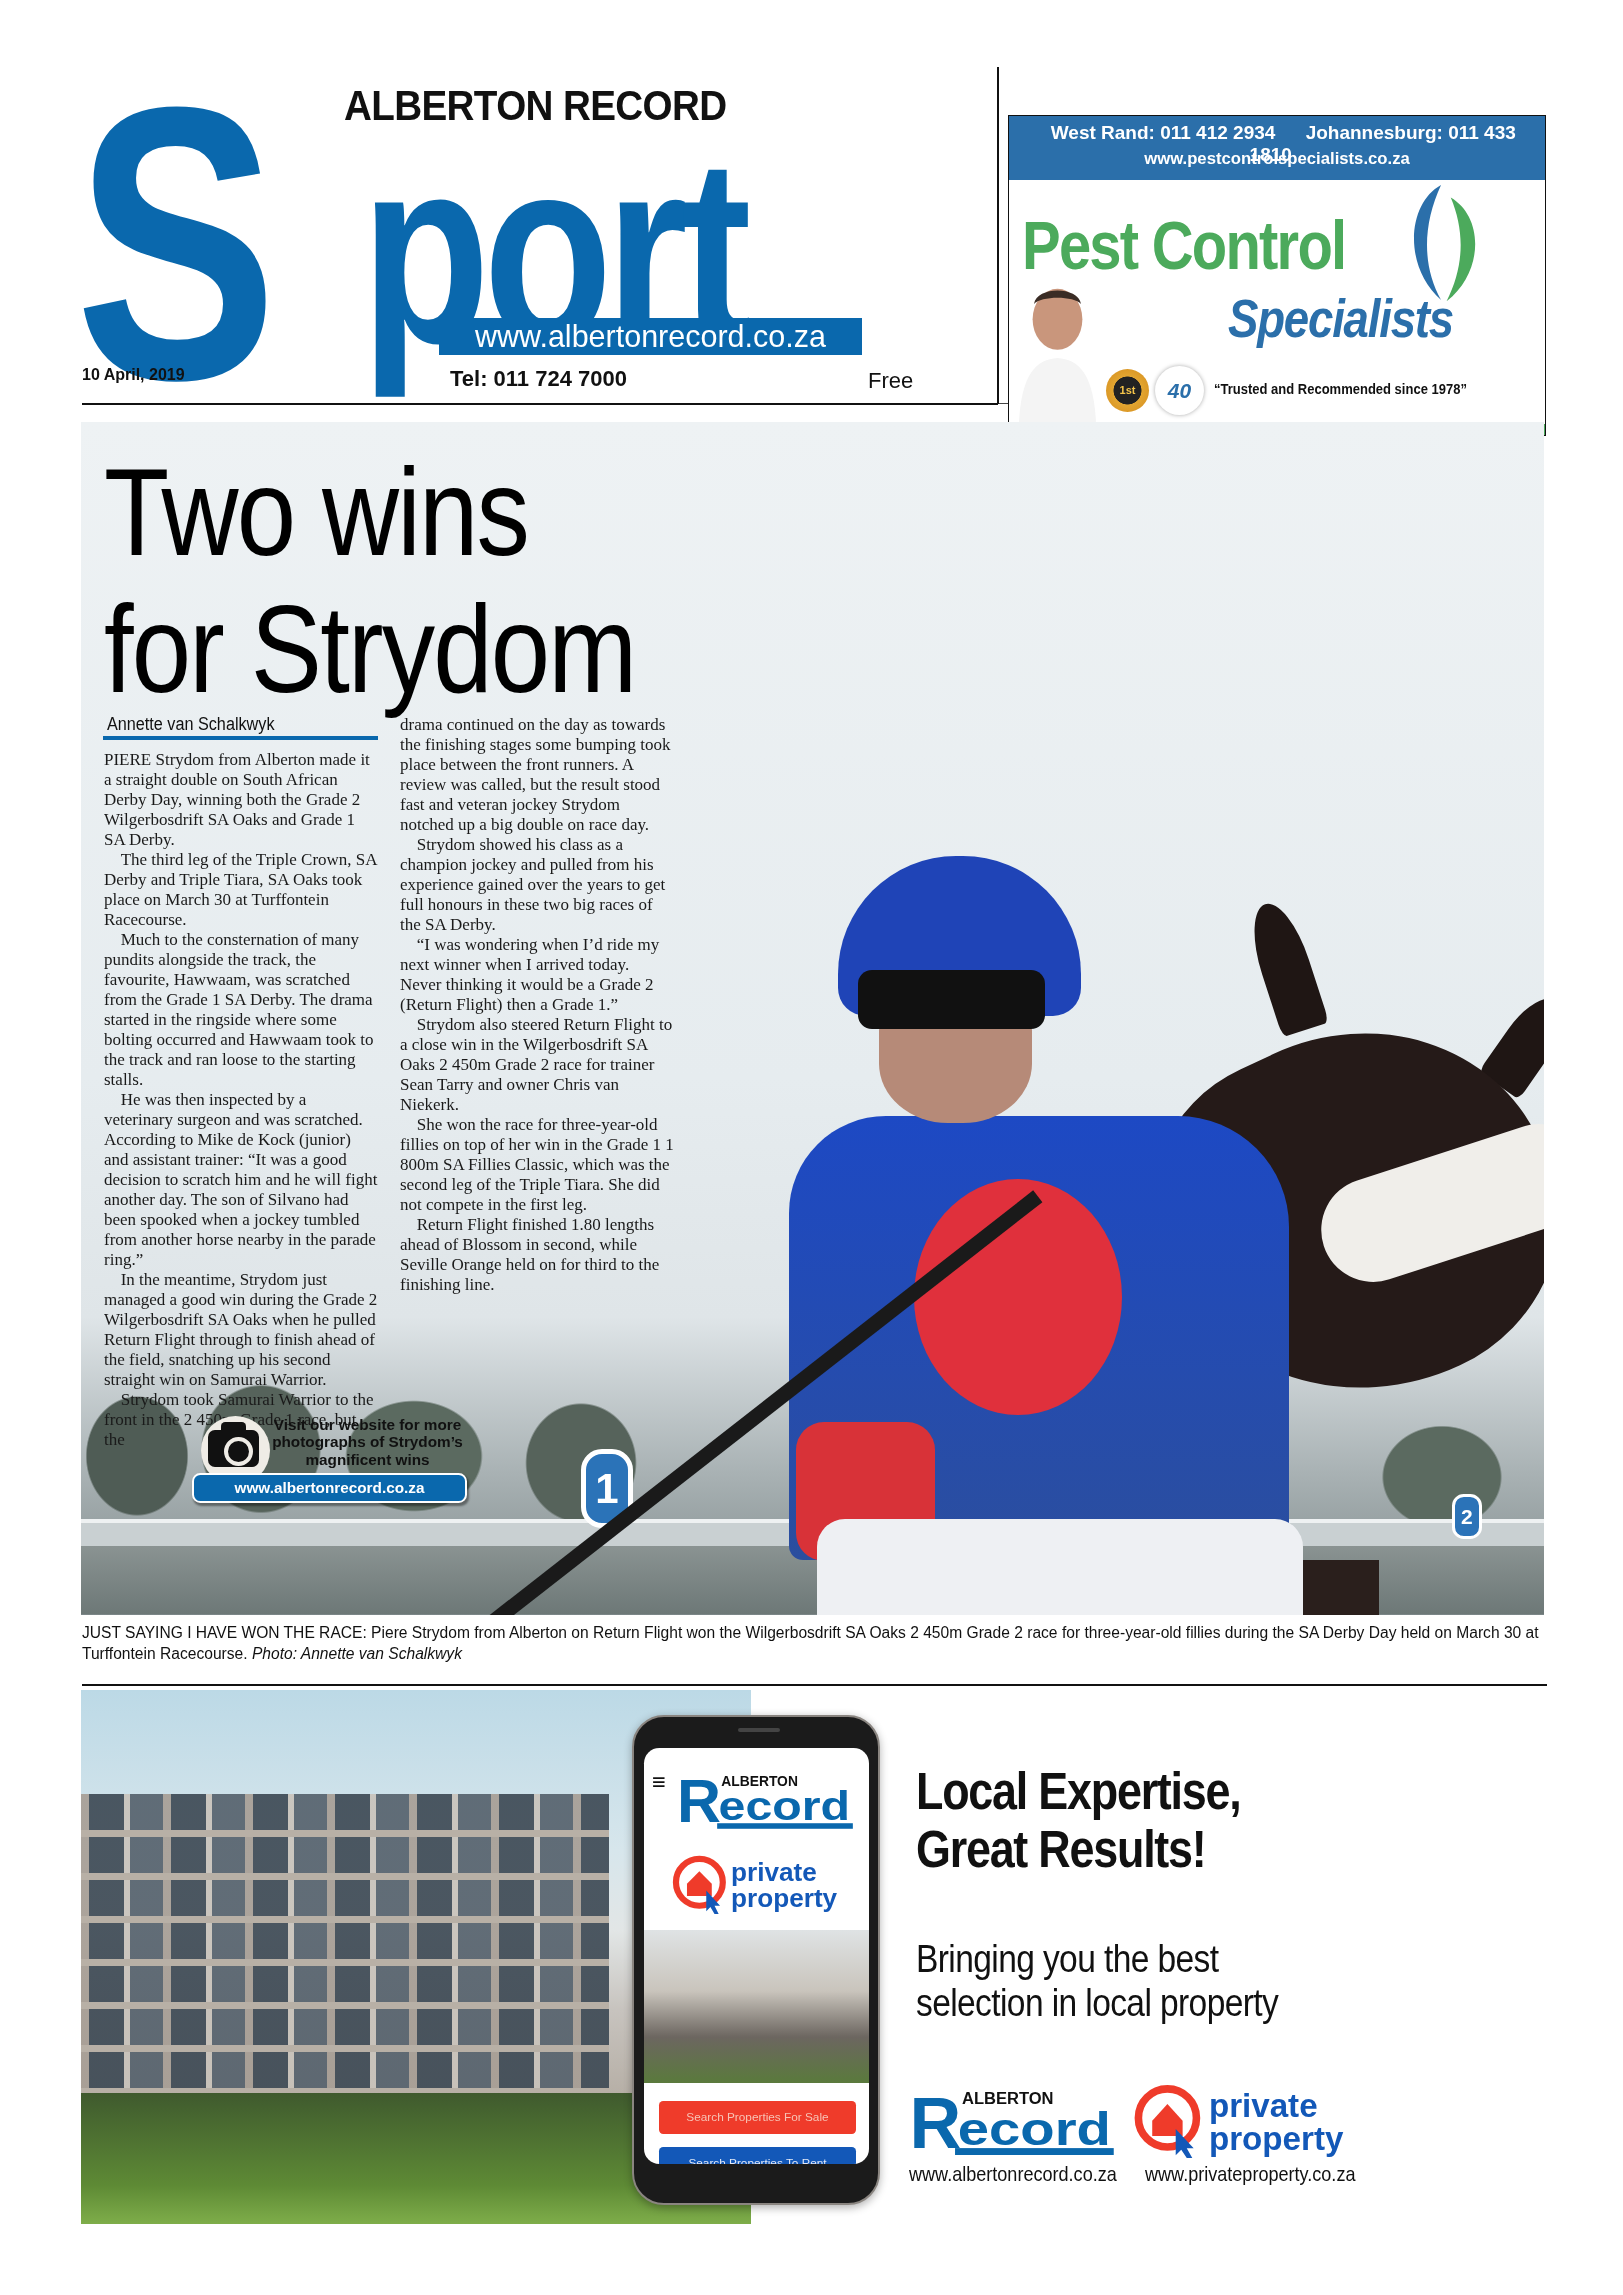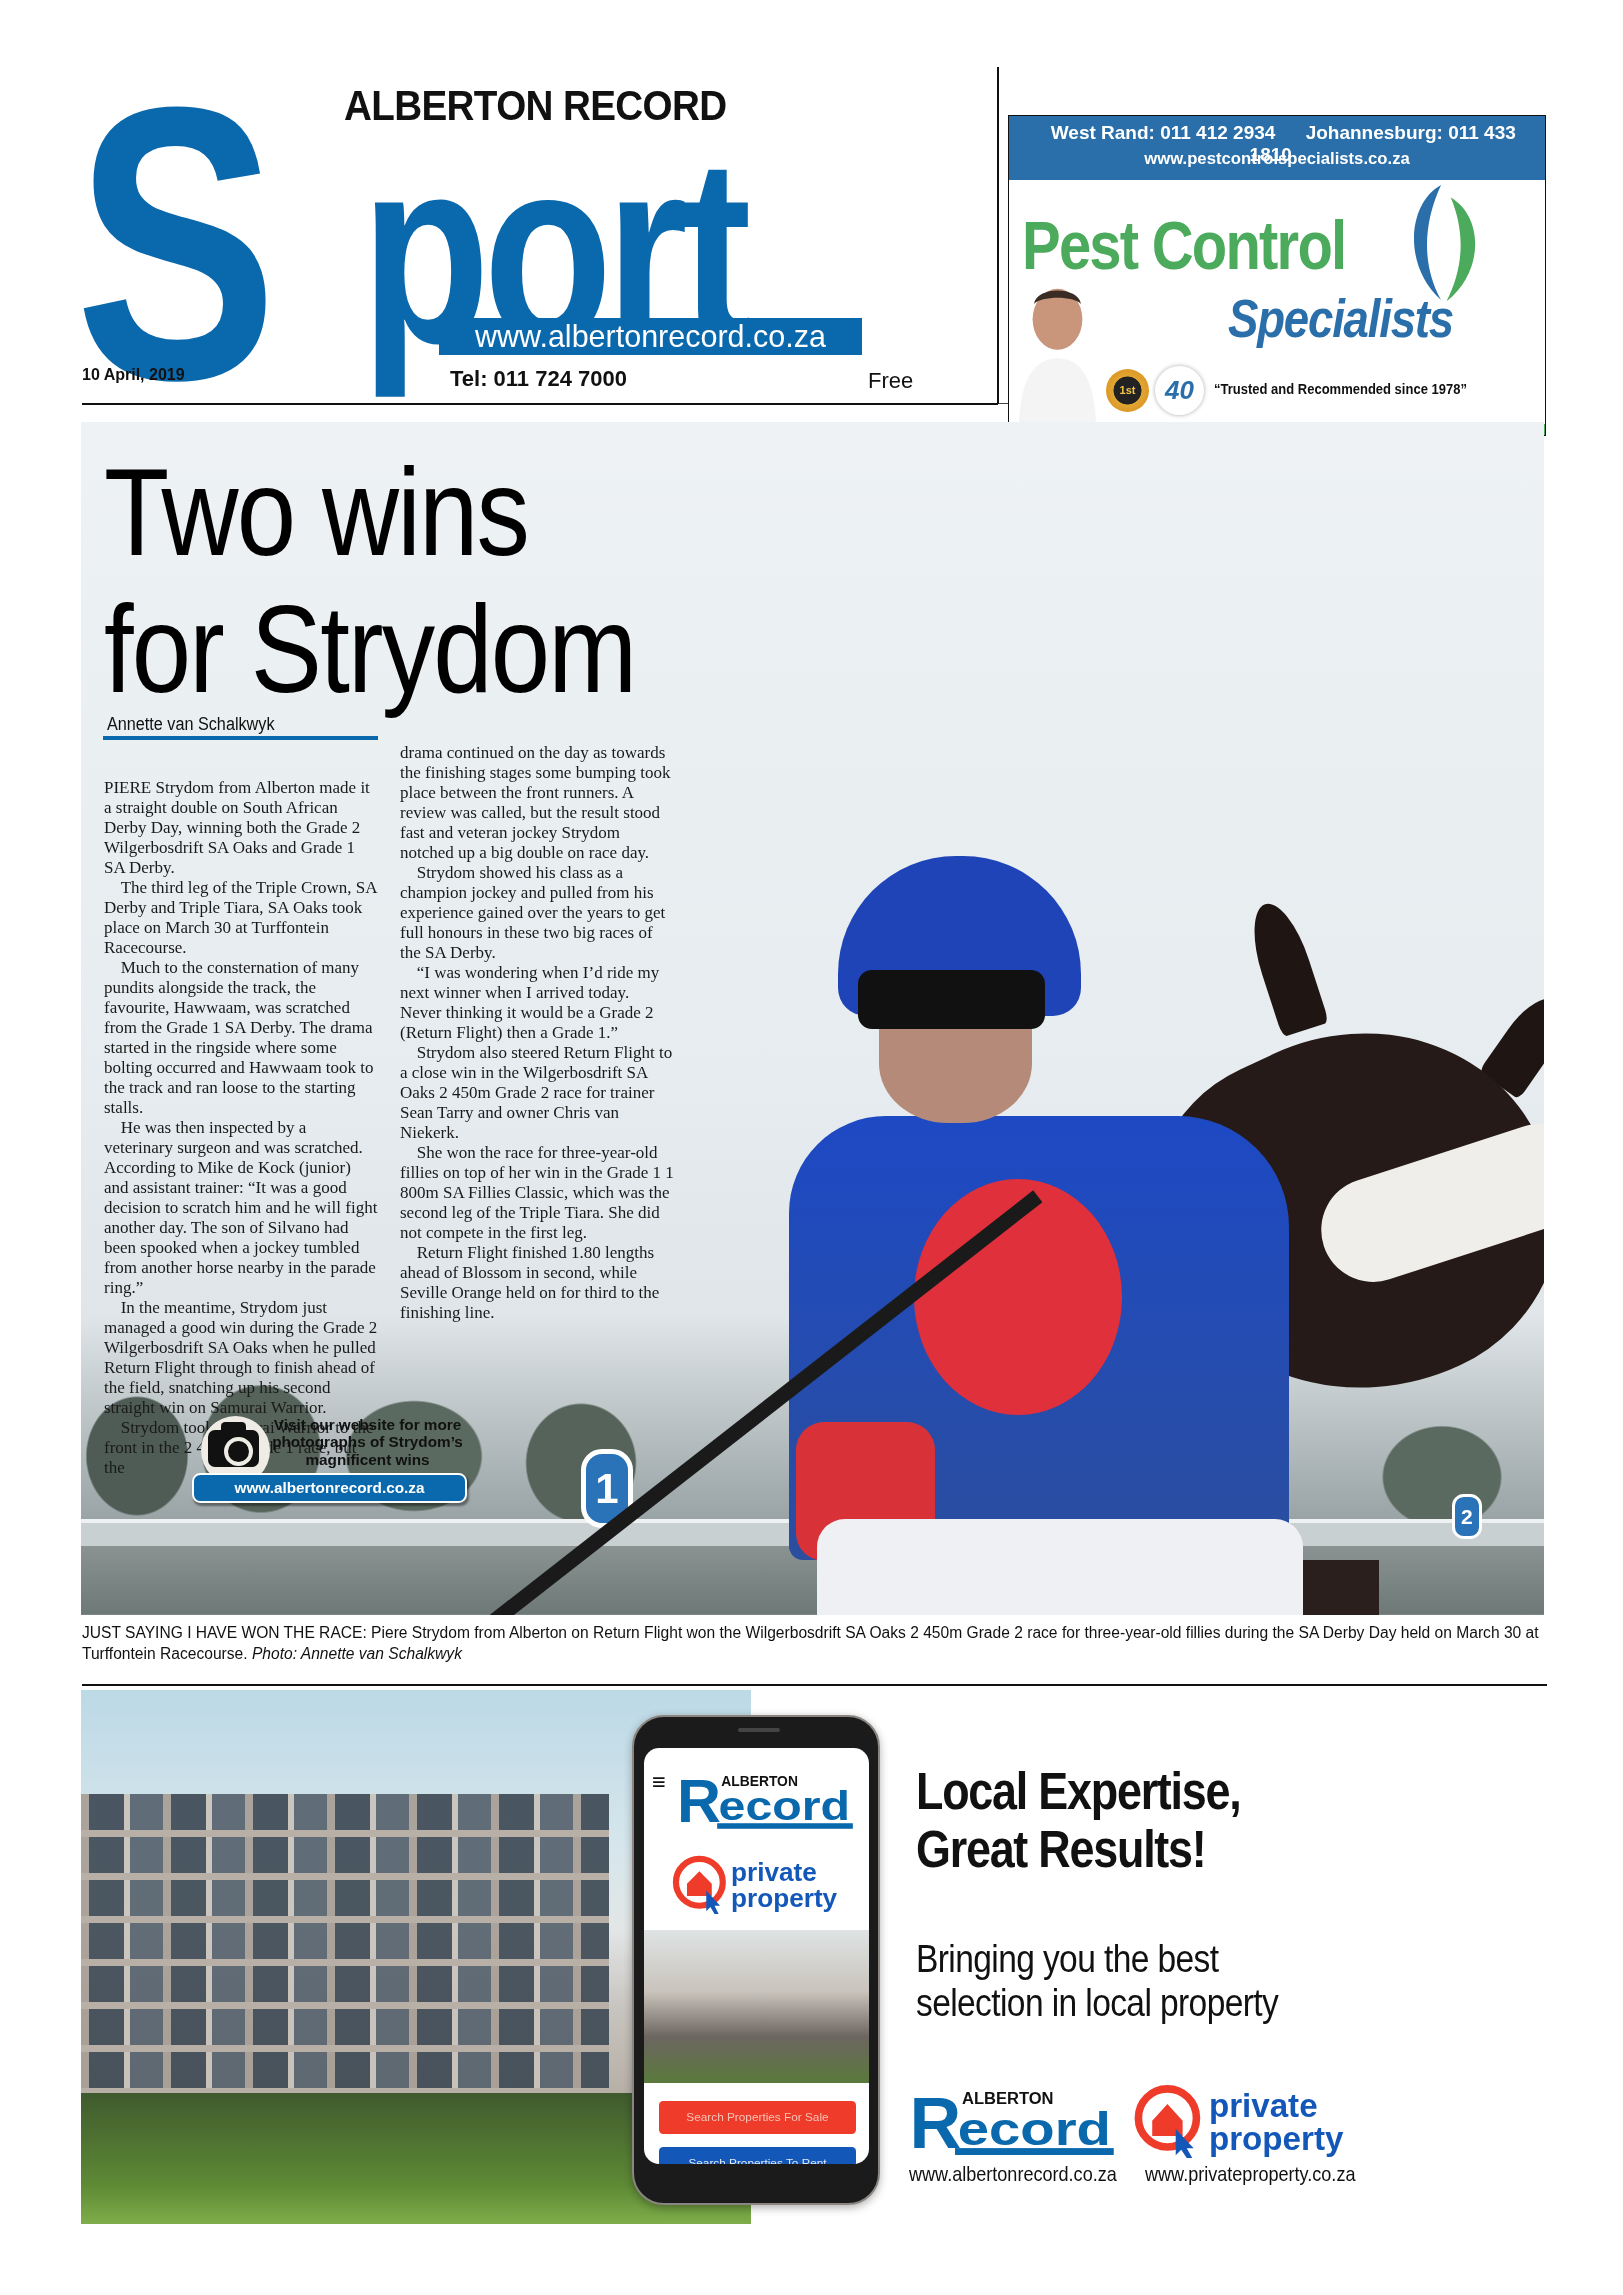--- a/index.html
+++ b/index.html
@@ -23,21 +23,21 @@
   .pest { left: 1008px; top: 69px; width: 536px; height: 319px; border: 1.4px solid #111; background: #fff; overflow: hidden; margin-top: 46px; }
   .pest-top { left: 0; top: 0; width: 536px; height: 64px; background: #2b6faa; color: #fff; }
   .pest-phones { left: 0; top: 5.6px; width: 536px; text-align: center; font-weight: 700; font-size: 19px; }
   .pest-phones span { margin: 0 12.5px; }
   .pest-web { left: 0; top: 33px; width: 536px; text-align: center; font-weight: 700; font-size: 16.7px; }
   .pest-title { left: 12.5px; top: 90px; font-weight: 700; font-size: 69px; color: #4caa5c; letter-spacing: -2.1px; transform: scaleX(0.84); transform-origin: left top; }
   .pest-spec { left: 219px; top: 172px; font-weight: 700; font-style: italic; font-size: 53px; color: #2b6faa; letter-spacing: -1.4px; transform: scaleX(0.86); transform-origin: left top; }
   .pest-logo { left: 378px; top: 66px; width: 97px; height: 125px; }
   .pest-man { left: 7px; top: 160px; width: 83px; height: 153px; }
   .pest-badge1 { left: 97px; top: 253px; width: 43px; height: 43px; border-radius: 50%; background: radial-gradient(circle, #222 45%, #e2a531 47%, #d48a1a 100%); color: #f4c44a; font-size: 11px; font-weight: 700; text-align: center; line-height: 43px; }
-  .pest-badge2 { left: 146px; top: 250px; width: 49px; height: 49px; border-radius: 50%; background: #fff; box-shadow: 0 0 4.2px #aaa; color: #2b6faa; font-size: 26px; font-weight: 700; font-style: italic; text-align: center; line-height: 49px; }
+  .pest-badge2 { left: 146px; top: 250px; width: 49px; height: 49px; border-radius: 50%; background: #fff; box-shadow: 0 0 4.2px #aaa; color: #2b6faa; font-size: 21px; font-weight: 700; font-style: italic; text-align: center; line-height: 49px; }
   .pest-tag { left: 205px; top: 264px; font-weight: 700; font-size: 15.3px; color: #111; transform: scaleX(0.85); transform-origin: left top; white-space: nowrap; }
   .pest-bottom { left: 0; top: 308px; width: 536px; height: 11px; background: #4caa5c; }
 
   
   .photo { left: 81px; top: 422px; width: 1463px; height: 1193px; overflow: hidden; background: linear-gradient(180deg, #eef2f4 0%, #e6ecef 55%, #dfe5e8 75%, #a9b2b4 88%, #7b8687 100%); }
   .trees { left: 0; top: 937px; width: 1463px; height: 180px; background: radial-gradient(ellipse 83px 97px at 56px 97px, #4f5c55 60%, transparent 62%), radial-gradient(ellipse 97px 104px at 180px 90px, #56635b 60%, transparent 62%), radial-gradient(ellipse 111px 90px at 333px 97px, #5b6a60 60%, transparent 62%), radial-gradient(ellipse 90px 97px at 500px 104px, #56635b 60%, transparent 62%), radial-gradient(ellipse 97px 83px at 1361px 118px, #5b6a60 60%, transparent 62%); }
   .rail { left: 0; top: 1097px; width: 1463px; height: 28px; background: #c9d0d2; border-top: 4.2px solid #eef1f2; }
   .ground { left: 0; top: 1124px; width: 1463px; height: 68px; background: linear-gradient(180deg, #8a9392, #6d7877); }
   .marker1 { left: 500px; top: 1027px; width: 42px; height: 69px; border-radius: 21px; background: #2b73b8; border: 5.6px solid #fff; color: #fff; font-weight: 700; font-size: 42px; text-align: center; line-height: 69px; }
   .marker2 { left: 1371px; top: 1072px; width: 23.6px; height: 39px; border-radius: 11.8px; background: #2b73b8; border: 3.5px solid #fff; color: #fff; font-weight: 700; font-size: 21px; text-align: center; line-height: 39px; }
@@ -55,21 +55,21 @@
   .jockey-arm { left: 715px; top: 1000px; width: 139px; height: 139px; background: #d83238; border-radius: 28px; }
   .jockey-pants { left: 736px; top: 1097px; width: 486px; height: 194px; background: #eef0f3; border-radius: 28px; }
   .whip { left: 410px; top: 1194px; width: 694px; height: 15.3px; background: #1a1a1a; transform: rotate(-38deg); transform-origin: left center; }
 
   
   .headline { left: 104px; top: 444px; font-family: "Liberation Sans", sans-serif; font-size: 124px; line-height: 137px; color: #000; letter-spacing: -2.1px; transform: scaleX(0.86); transform-origin: left top; white-space: nowrap; }
   .byline { left: 107px; top: 714px; font-size: 18px; color: #111; transform: scaleX(0.9); transform-origin: left top; }
   .byline-rule { left: 103px; top: 736px; width: 275px; height: 3.5px; background: #0a68ad; }
   .col { font-family: "Liberation Serif", serif; font-size: 17px; line-height: 20px; color: #1a1a1a; width: 274px; }
   .col p { margin: 0; text-indent: 16.7px; }
-  .col p.first { text-indent: 0; margin-top: 28px; }
+  .col p.first { text-indent: 0; }
   .col1 { left: 104px; top: 750px; }
   .col2 { left: 400px; top: 715px; }
 
   
   .promo-circle { left: 201px; top: 1416px; width: 69px; height: 69px; border-radius: 50%; background: #efece6; }
   .promo-cam { left: 208px; top: 1430px; width: 51px; height: 37px; background: #111; border-radius: 7px; }
   .promo-cam-top { left: 221px; top: 1422px; width: 25px; height: 11px; background: #111; border-radius: 4.2px 4.2px 0 0; }
   .promo-lens { left: 224px; top: 1437px; width: 21px; height: 21px; border-radius: 50%; border: 4.2px solid #efece6; background: #111; }
   .promo-text { left: 267px; top: 1416px; width: 201px; text-align: center; font-weight: 700; font-size: 15.3px; line-height: 17.4px; color: #111; }
   .promo-pill { left: 192px; top: 1473px; width: 271px; height: 26px; border-radius: 8.3px; background: #0a68ad; border: 2.1px solid #fff; box-shadow: 1.4px 2.1px 2.1px rgba(0,0,0,0.4); color: #fff; text-align: center; font-weight: 700; font-size: 15.3px; line-height: 26px; }

